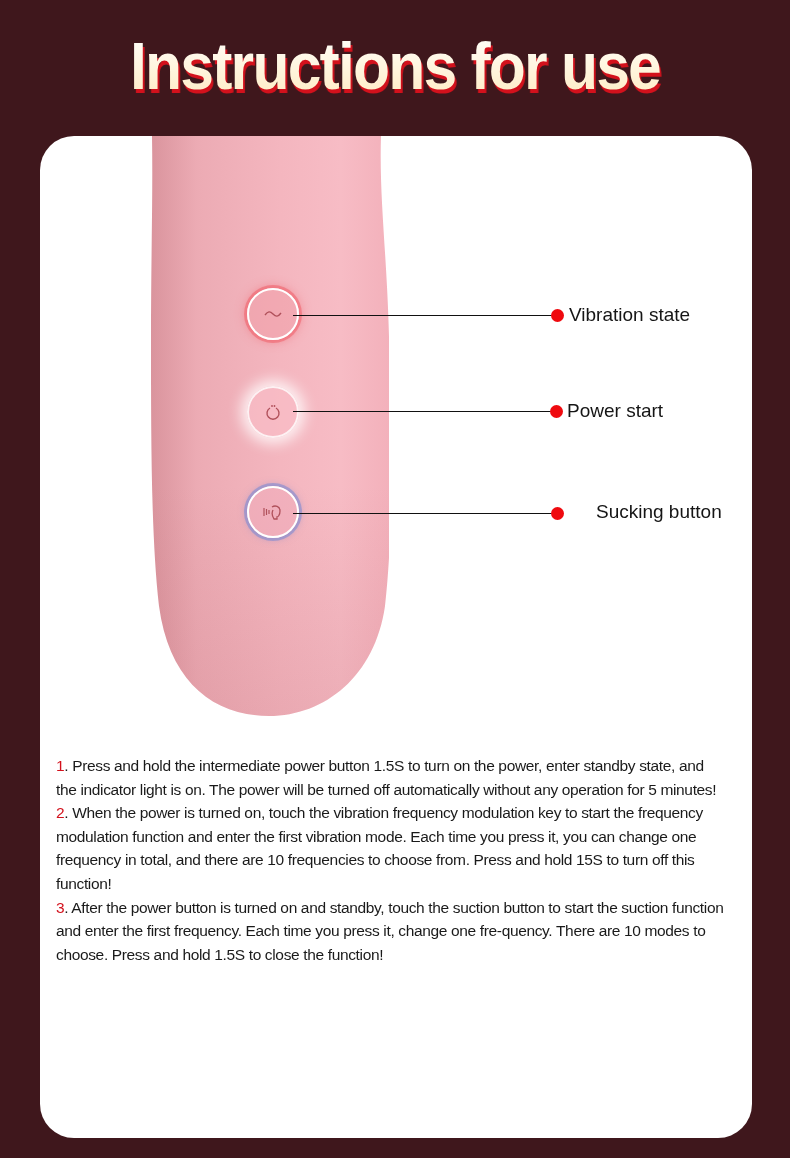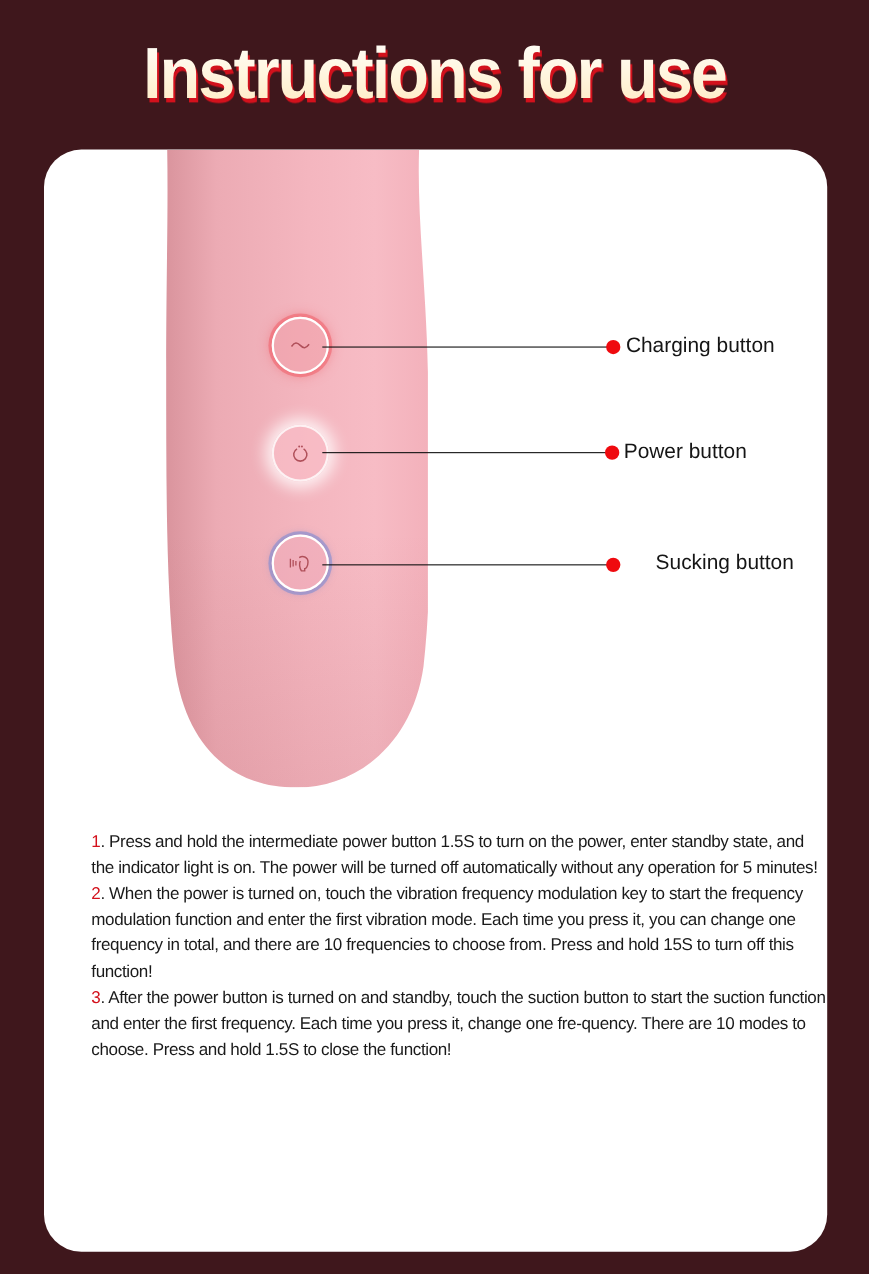--- a/index.html
+++ b/index.html
@@ -14,21 +14,21 @@
   .shade{position:absolute;left:109px;top:0;width:240px;height:580px;background:linear-gradient(180deg,rgba(0,0,0,0) 60%,rgba(160,70,80,0.12) 100%);
     clip-path:path("M3 0 L232 0 C230 60 238 120 240 200 C244 300 244 400 236 470 C226 540 176 580 120 580 C64 580 20 545 10 470 C2 400 2 300 2 200 C2 120 4 60 3 0 Z");}
   .btn{position:absolute;width:48px;height:48px;border-radius:50%;display:flex;align-items:center;justify-content:center;}
   .btn-vib{left:207px;top:152px;border:2px solid #fff;box-shadow:0 0 0 3px rgba(240,90,100,0.5),0 0 12px rgba(240,80,90,0.6);background:rgba(240,150,160,0.4);}
   .btn-pow{left:207px;top:250px;border:2px solid rgba(255,255,255,0.8);box-shadow:0 0 14px 6px rgba(255,255,255,0.8);background:rgba(250,190,200,0.6);}
   .btn-suck{left:207px;top:350px;border:2px solid #fff;box-shadow:0 0 0 3px rgba(130,140,210,0.6),0 0 8px rgba(120,130,200,0.6);background:rgba(240,170,185,0.5);}
   .btn svg{width:26px;height:26px;}
   .line{position:absolute;height:1px;background:#111;}
   .dot{position:absolute;width:13px;height:13px;border-radius:50%;background:#ef0a0f;}
   .label{position:absolute;font-size:19px;color:#151515;white-space:nowrap;}
-  .text{position:absolute;left:43px;top:618px;width:670px;font-size:15.5px;line-height:23.6px;color:#1a1a1a;letter-spacing:-0.35px;}
+  .text{position:absolute;left:16px;top:618px;width:670px;font-size:15.5px;line-height:23.6px;color:#1a1a1a;letter-spacing:-0.35px;}
   .text p{margin:0;}
   .num{color:#d3111c;}
 </style>
 </head>
 <body>
 
 <div class="title">Instructions for use</div>
 
 <div class="card">
   <div class="product"></div>
@@ -48,25 +48,25 @@
   </div>
   <div class="btn btn-suck">
     <svg viewBox="0 0 26 26">
         <path d="M4 9 L4 17 M6.5 10 L6.5 16 M9 11 L9 15" stroke="#b0505a" stroke-width="1.2"></path>
         <path d="M12 8 C15 6 20 7 20 12 C20 16 18 18 17 18 L17 20 L14 20 C12 17 12 13 13 11" fill="none" stroke="#b0505a" stroke-width="1.3"></path>
       </svg>
   </div>
 
   <div class="line" style="left:253px;top:179px;width:264px;"></div>
   <div class="dot" style="left:511px;top:173px;"></div>
-  <div class="label" style="left:529px;top:168px;">Charging button</div>
+  <div class="label" style="left:529px;top:168px;">Vibration state</div>
 
   <div class="line" style="left:253px;top:275px;width:262px;"></div>
   <div class="dot" style="left:510px;top:269px;"></div>
-  <div class="label" style="left:527px;top:264px;">Power button</div>
+  <div class="label" style="left:527px;top:264px;">Power start</div>
 
   <div class="line" style="left:253px;top:377px;width:264px;"></div>
   <div class="dot" style="left:511px;top:371px;"></div>
   <div class="label" style="left:528px;top:365px;margin-left:28px;">Sucking button</div>
 
   <div class="text">
     <p><span class="num">1</span><span>. Press and hold the intermediate power button 1.5S to turn on the power, enter standby state, and the indicator light is on. The power will be turned off automatically without any operation for 5 minutes!</span></p>
     <p><span class="num">2</span><span>. When the power is turned on, touch the vibration frequency modulation key to start the frequency modulation function and enter the first vibration mode. Each time you press it, you can change one frequency in total, and there are 10 frequencies to choose from. Press and hold 15S to turn off this function!</span></p>
     <p><span class="num">3</span><span>. After the power button is turned on and standby, touch the suction button to start the suction function and enter the first frequency. Each time you press it, change one fre-quency. There are 10 modes to choose. Press and hold 1.5S to close the function!</span></p>
   </div>

